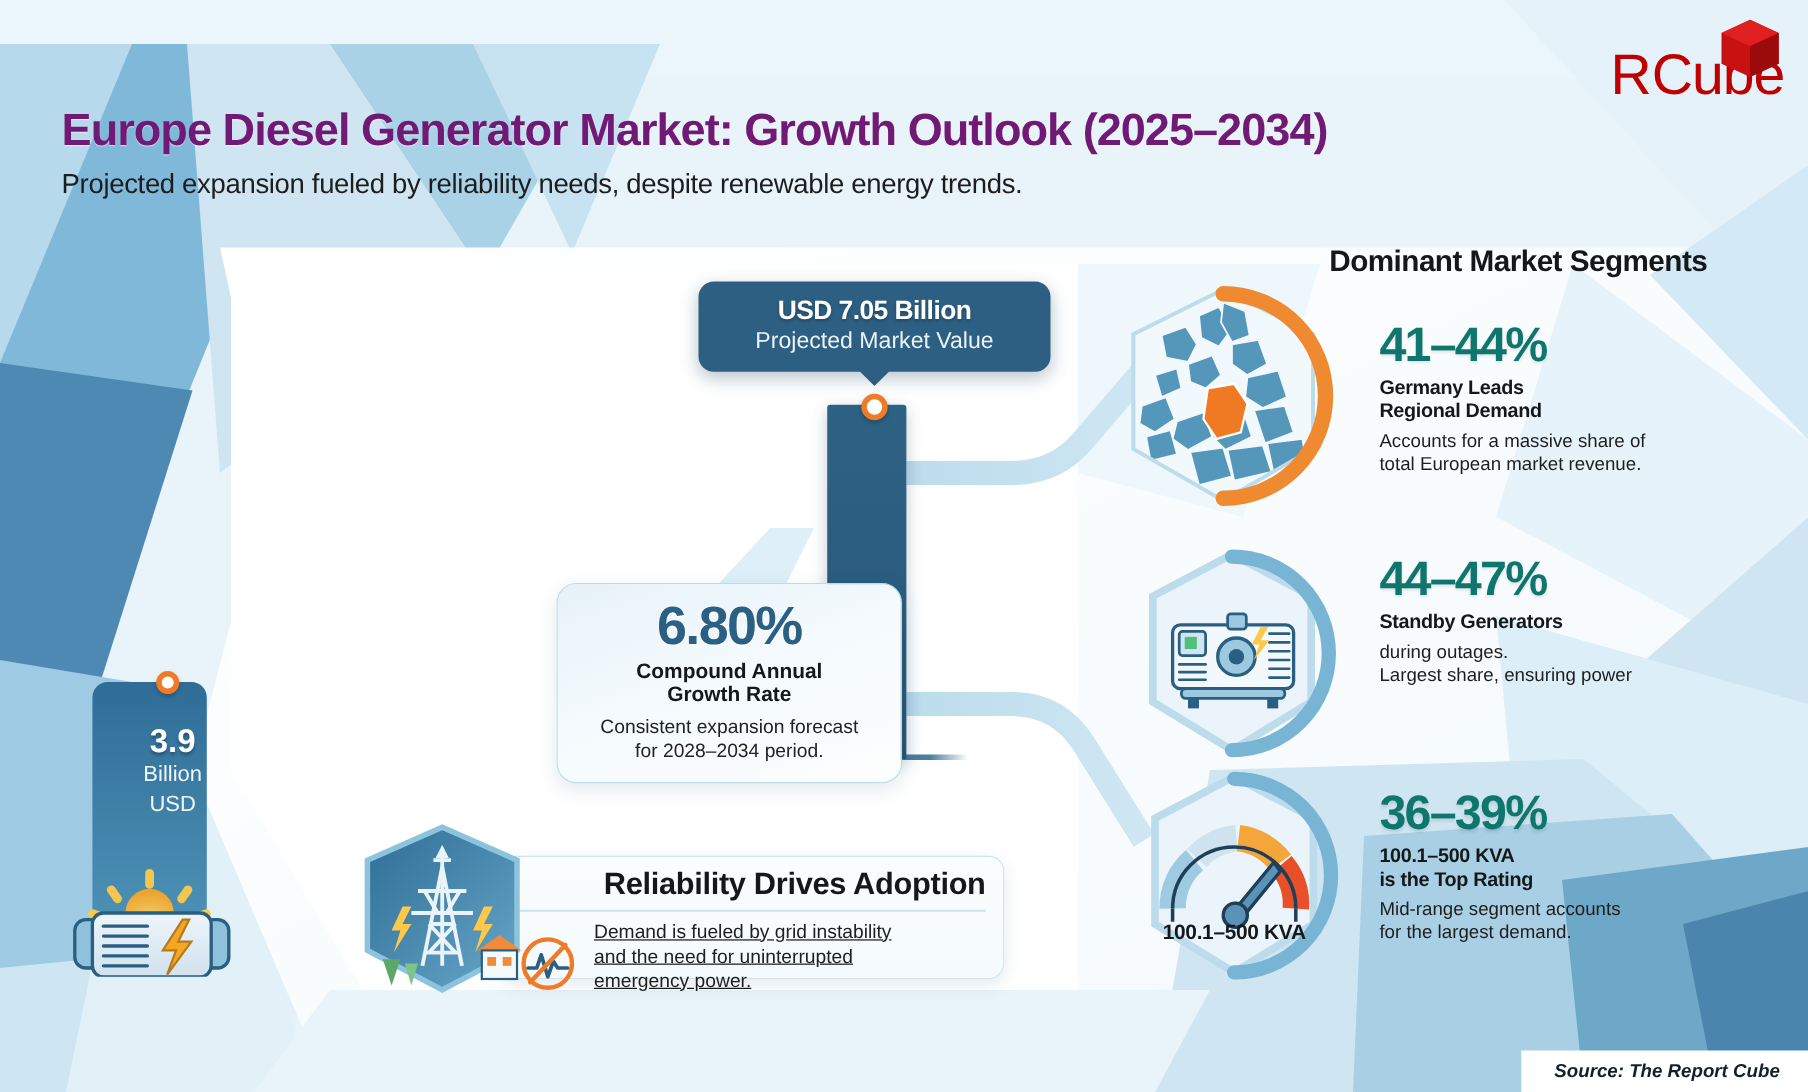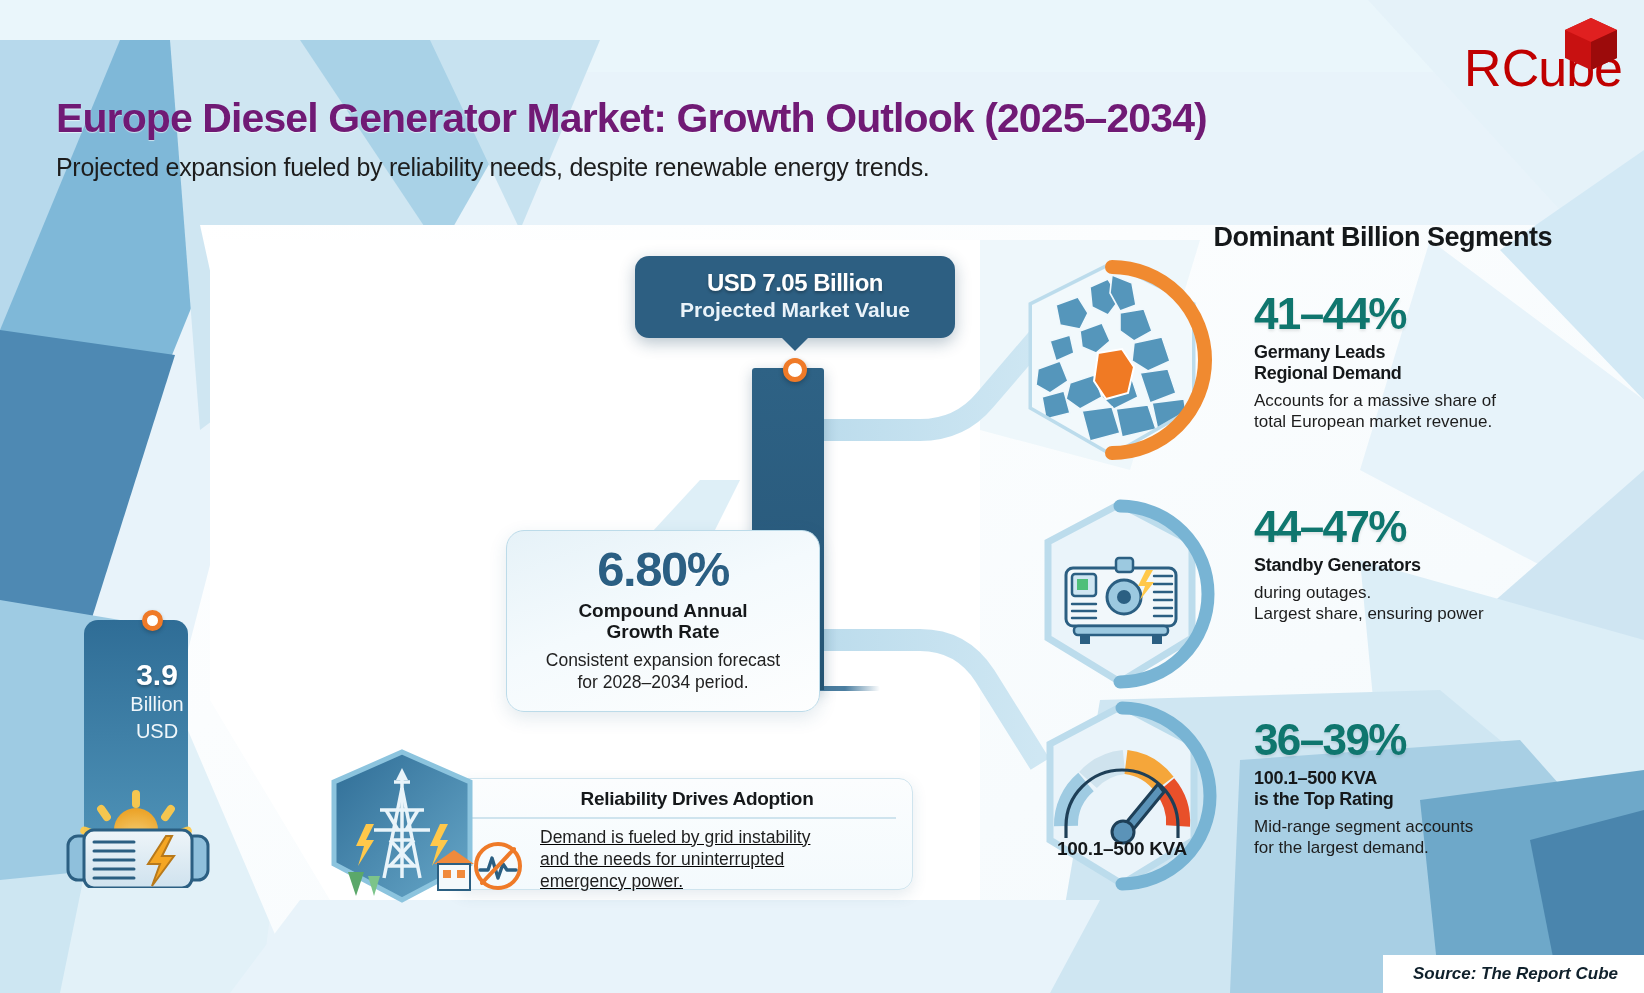--- a/index.html
+++ b/index.html
@@ -53,21 +53,21 @@
     border-radius:50%; background:#ffffff; border:5px solid #ef7a28;
     box-shadow:0 2px 5px rgba(0,0,0,.25); }
 
   .callout-top {
     position:absolute; left:635px; top:256px; width:320px; z-index:18;
     background:#2d5f82; border-radius:14px; padding:14px 18px 16px;
     text-align:center; color:#fff; box-shadow:0 5px 16px rgba(20,60,90,.3);
   }
   .callout-top .val { font-size:24px; font-weight:800; letter-spacing:-0.5px; line-height:1.05;
     text-shadow:0 2px 3px rgba(0,0,0,.28); }
-  .callout-top .lbl { font-size:21px; font-weight:700; margin-top:3px; color:#eaf3f9; }
+  .callout-top .lbl { font-size:21px; font-weight:400; margin-top:3px; color:#eaf3f9; }
   .callout-top:after {
     content:""; position:absolute; left:50%; bottom:-13px; transform:translateX(-50%);
     border-left:14px solid transparent; border-right:14px solid transparent;
     border-top:14px solid #2d5f82;
   }
 
   
   .cagr {
     position:absolute; left:506px; top:530px; width:314px; z-index:17;
     background:linear-gradient(160deg,#e6f2f8 0%,#f4fafd 45%,#fdfefe 100%);
@@ -90,21 +90,21 @@
     background:#fff; border:5px solid #ef7a28; z-index:5; box-shadow:0 2px 4px rgba(0,0,0,.22); }
 
   
   .rel-card {
     position:absolute; left:455px; top:778px; width:458px; height:112px; z-index:15;
     background:linear-gradient(180deg,#fbfdfe 0%,#f4fafd 100%);
     border:1.5px solid #cfe4ee; border-radius:14px;
     box-shadow:0 5px 15px rgba(40,90,125,.12);
     padding:9px 16px 10px 60px;
   }
-  .rel-card h3 { font-size:19px; font-weight:800; color:#15181a; text-align:center;
+  .rel-card h3 { font-size:28px; font-weight:800; color:#15181a; text-align:right;
     letter-spacing:-0.3px; margin-left:-18px;}
   .rel-rule { height:1.5px; background:#cfe4ee; margin:7px 0 7px -44px; }
   .rel-body { font-size:17.5px; color:#1e1e1e; line-height:1.26; margin-left:16px; }
 
   .rel-hex { position:absolute; left:322px; top:748px; width:160px; height:160px; z-index:16; }
 
   
   .seg-title {
     position:absolute; right:92px; top:222px; z-index:22;
     font-size:27px; font-weight:800; color:#15181a; letter-spacing:-0.5px;
@@ -326,27 +326,27 @@
     <h3>Reliability Drives Adoption</h3>
     <div class="rel-rule"></div>
     <div style="display:flex; align-items:flex-end;text-decoration:underline;">
       <svg width="52" height="52" viewBox="0 0 52 52" style="flex:0 0 52px; margin-left:-44px; margin-top:2px;">
         <circle cx="26" cy="26" r="22" fill="none" stroke="#ef7a28" stroke-width="4"></circle>
         <path d="M8 30 L16 30 L20 18 L26 38 L31 24 L35 30 L44 30" fill="none" stroke="#2b5f82" stroke-width="3.4" stroke-linejoin="round" stroke-linecap="round"></path>
         <line x1="10" y1="43" x2="42" y2="9" stroke="#ef7a28" stroke-width="4" stroke-linecap="round"></line>
       </svg>
       <div class="rel-body">
         <div>Demand is fueled by grid instability</div>
-        <div>and the needs for uninterrupted</div>
+        <div>and the need for uninterrupted</div>
         <div>emergency power.</div>
       </div>
     </div>
   </div>
 
-  <div class="seg-title">Dominant Billion Segments</div>
+  <div class="seg-title">Dominant Market Segments</div>
 
   <div class="icon-hex hex1">
     <svg width="200" height="226" viewBox="0 0 200 226">
       <defs>
         <clipPath id="hexClip1">
             <path d="M96 8 L176 48 L176 150 L96 196 L16 150 L16 48 Z"></path>
           </clipPath>
       </defs>
       <path d="M96 8 L176 48 L176 150 L96 196 L16 150 L16 48 Z" fill="#eaf4fa" stroke="#bcdcec" stroke-width="7"></path>
       <g clip-path="url(#hexClip1)">

